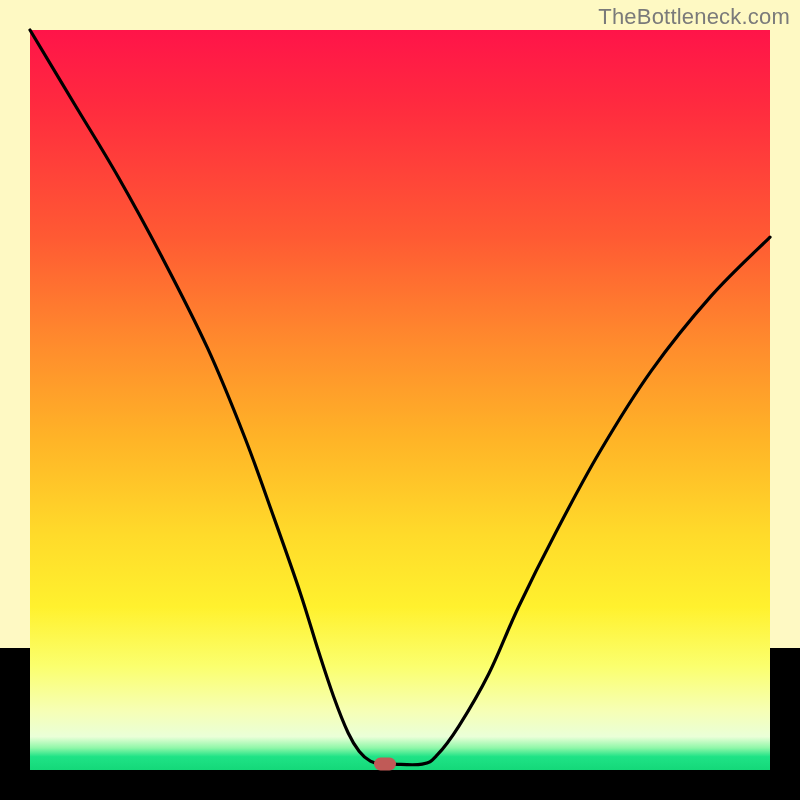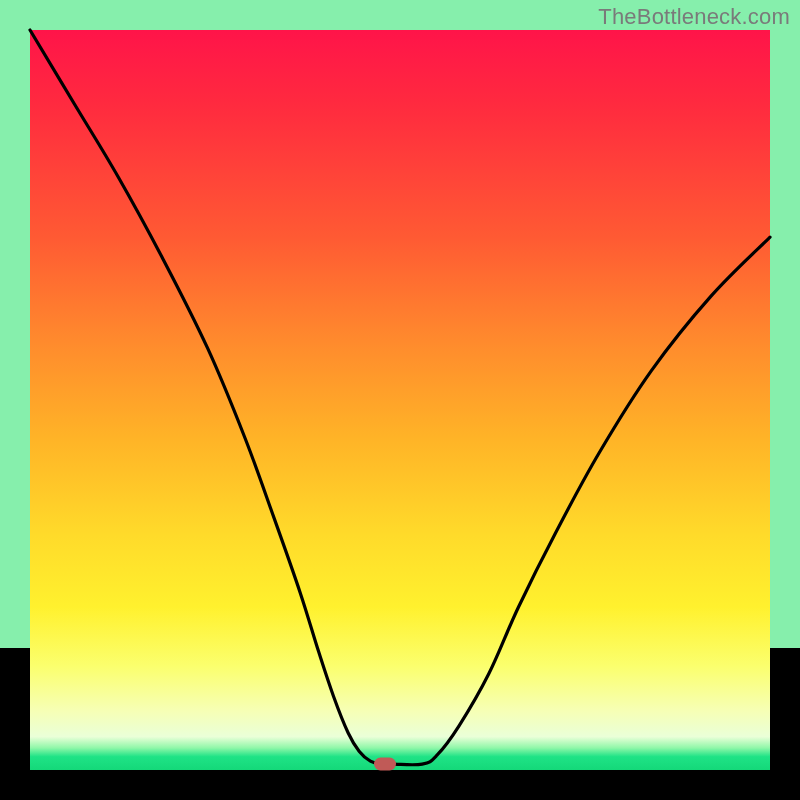--- a/index.html
+++ b/index.html
@@ -8,21 +8,21 @@
     width: 800px;
     height: 800px;
     overflow: hidden;
     background: #000;
     font-family: Arial, Helvetica, sans-serif;
   }
   .frame {
     position: relative;
     width: 800px;
     height: 648px;
-    background: #86efac;
+    background: #fef9c3;
   }
   .plot {
     position: absolute;
     left: 30px;
     top: 30px;
     width: 740px;
     height: 740px;
     
     background: linear-gradient(
       to bottom,

